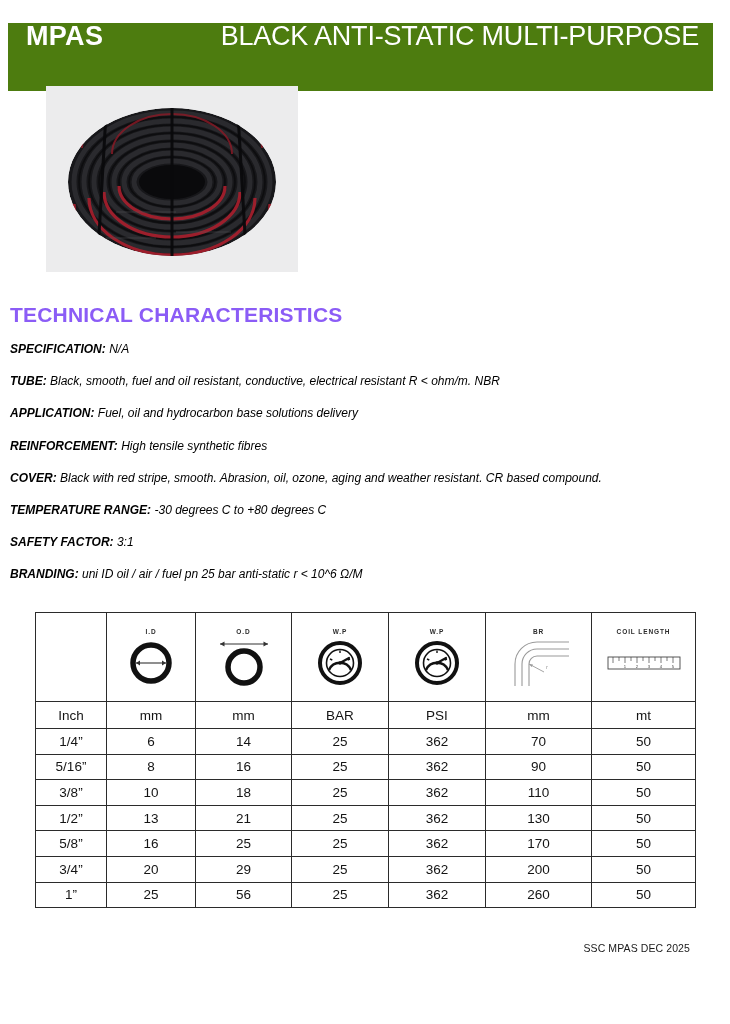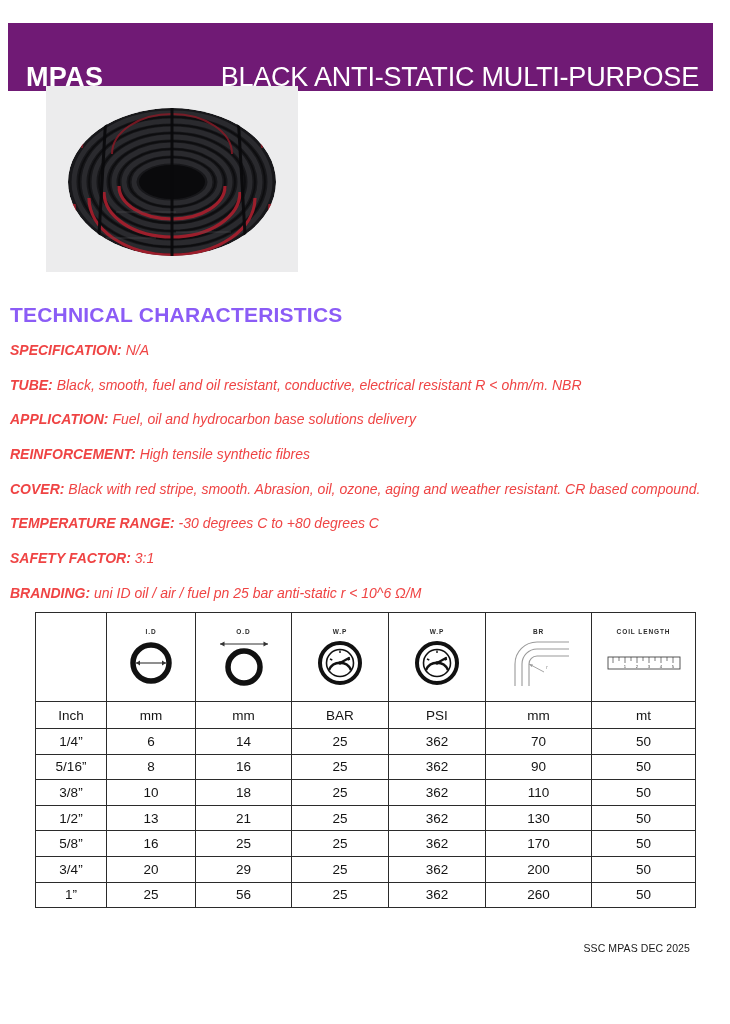--- a/index.html
+++ b/index.html
@@ -16,23 +16,23 @@
     overflow: hidden;
   }
 
   
   .banner {
     position: absolute;
     left: 8px;
     top: 23px;
     width: 705px;
     height: 68px;
-    background: #701a75;
+    background: #4d7c0f;
     display: flex;
-    align-items: flex-end;
+    align-items: flex-start;
     box-sizing: border-box;
     padding: 0 14px 0 18px;
   }
   .banner-code {
     color: #ffffff;
     font-size: 27px;
     font-weight: bold;
     letter-spacing: 0.3px;
     line-height: 1;
     white-space: nowrap;
@@ -70,25 +70,25 @@
     letter-spacing: 0.2px;
     color: #8b5cf6;
   }
   .specs {
     position: absolute;
     left: 10px;
     top: 342px;
     width: 712px;
   }
   .spec-row {
-    font-size: 14px;
+    font-size: 12px;
     font-style: italic;
     line-height: 1.25;
     margin-bottom: 17.2px;
-    color: #ef4444;
+    color: #000000;
     white-space: nowrap;
   }
   .spec-label {
     font-weight: bold;
     font-style: italic;
   }
   .spec-value { font-style: italic; }
 
   
   .spec-table {

